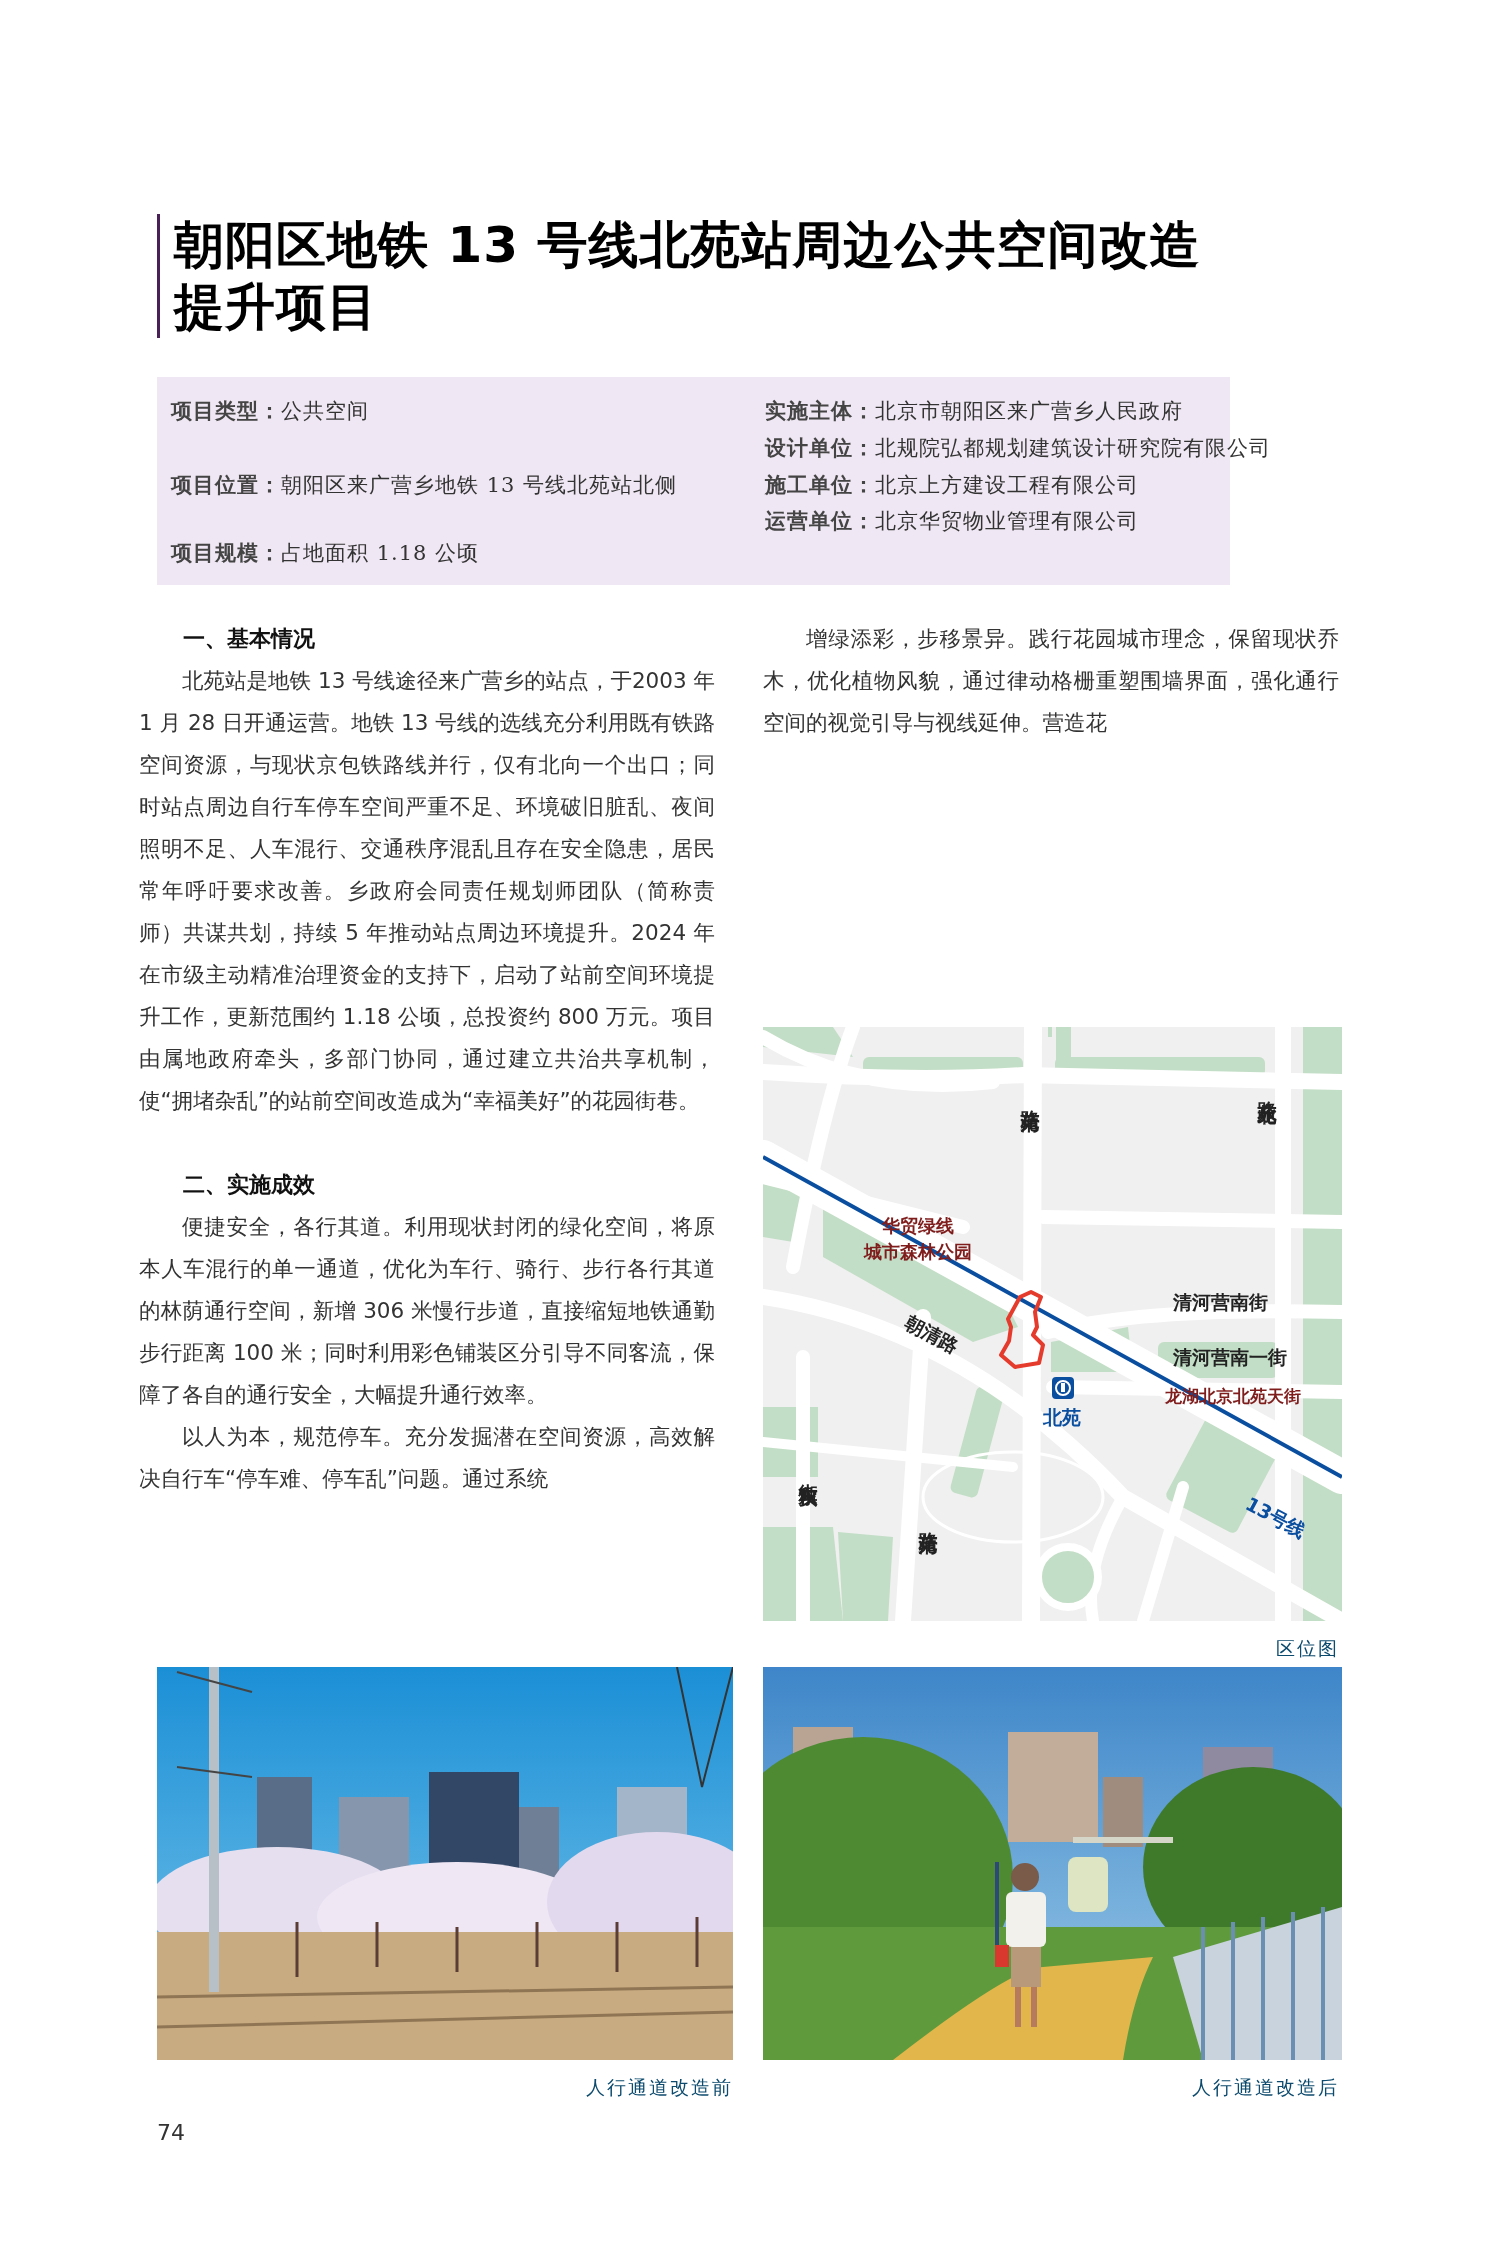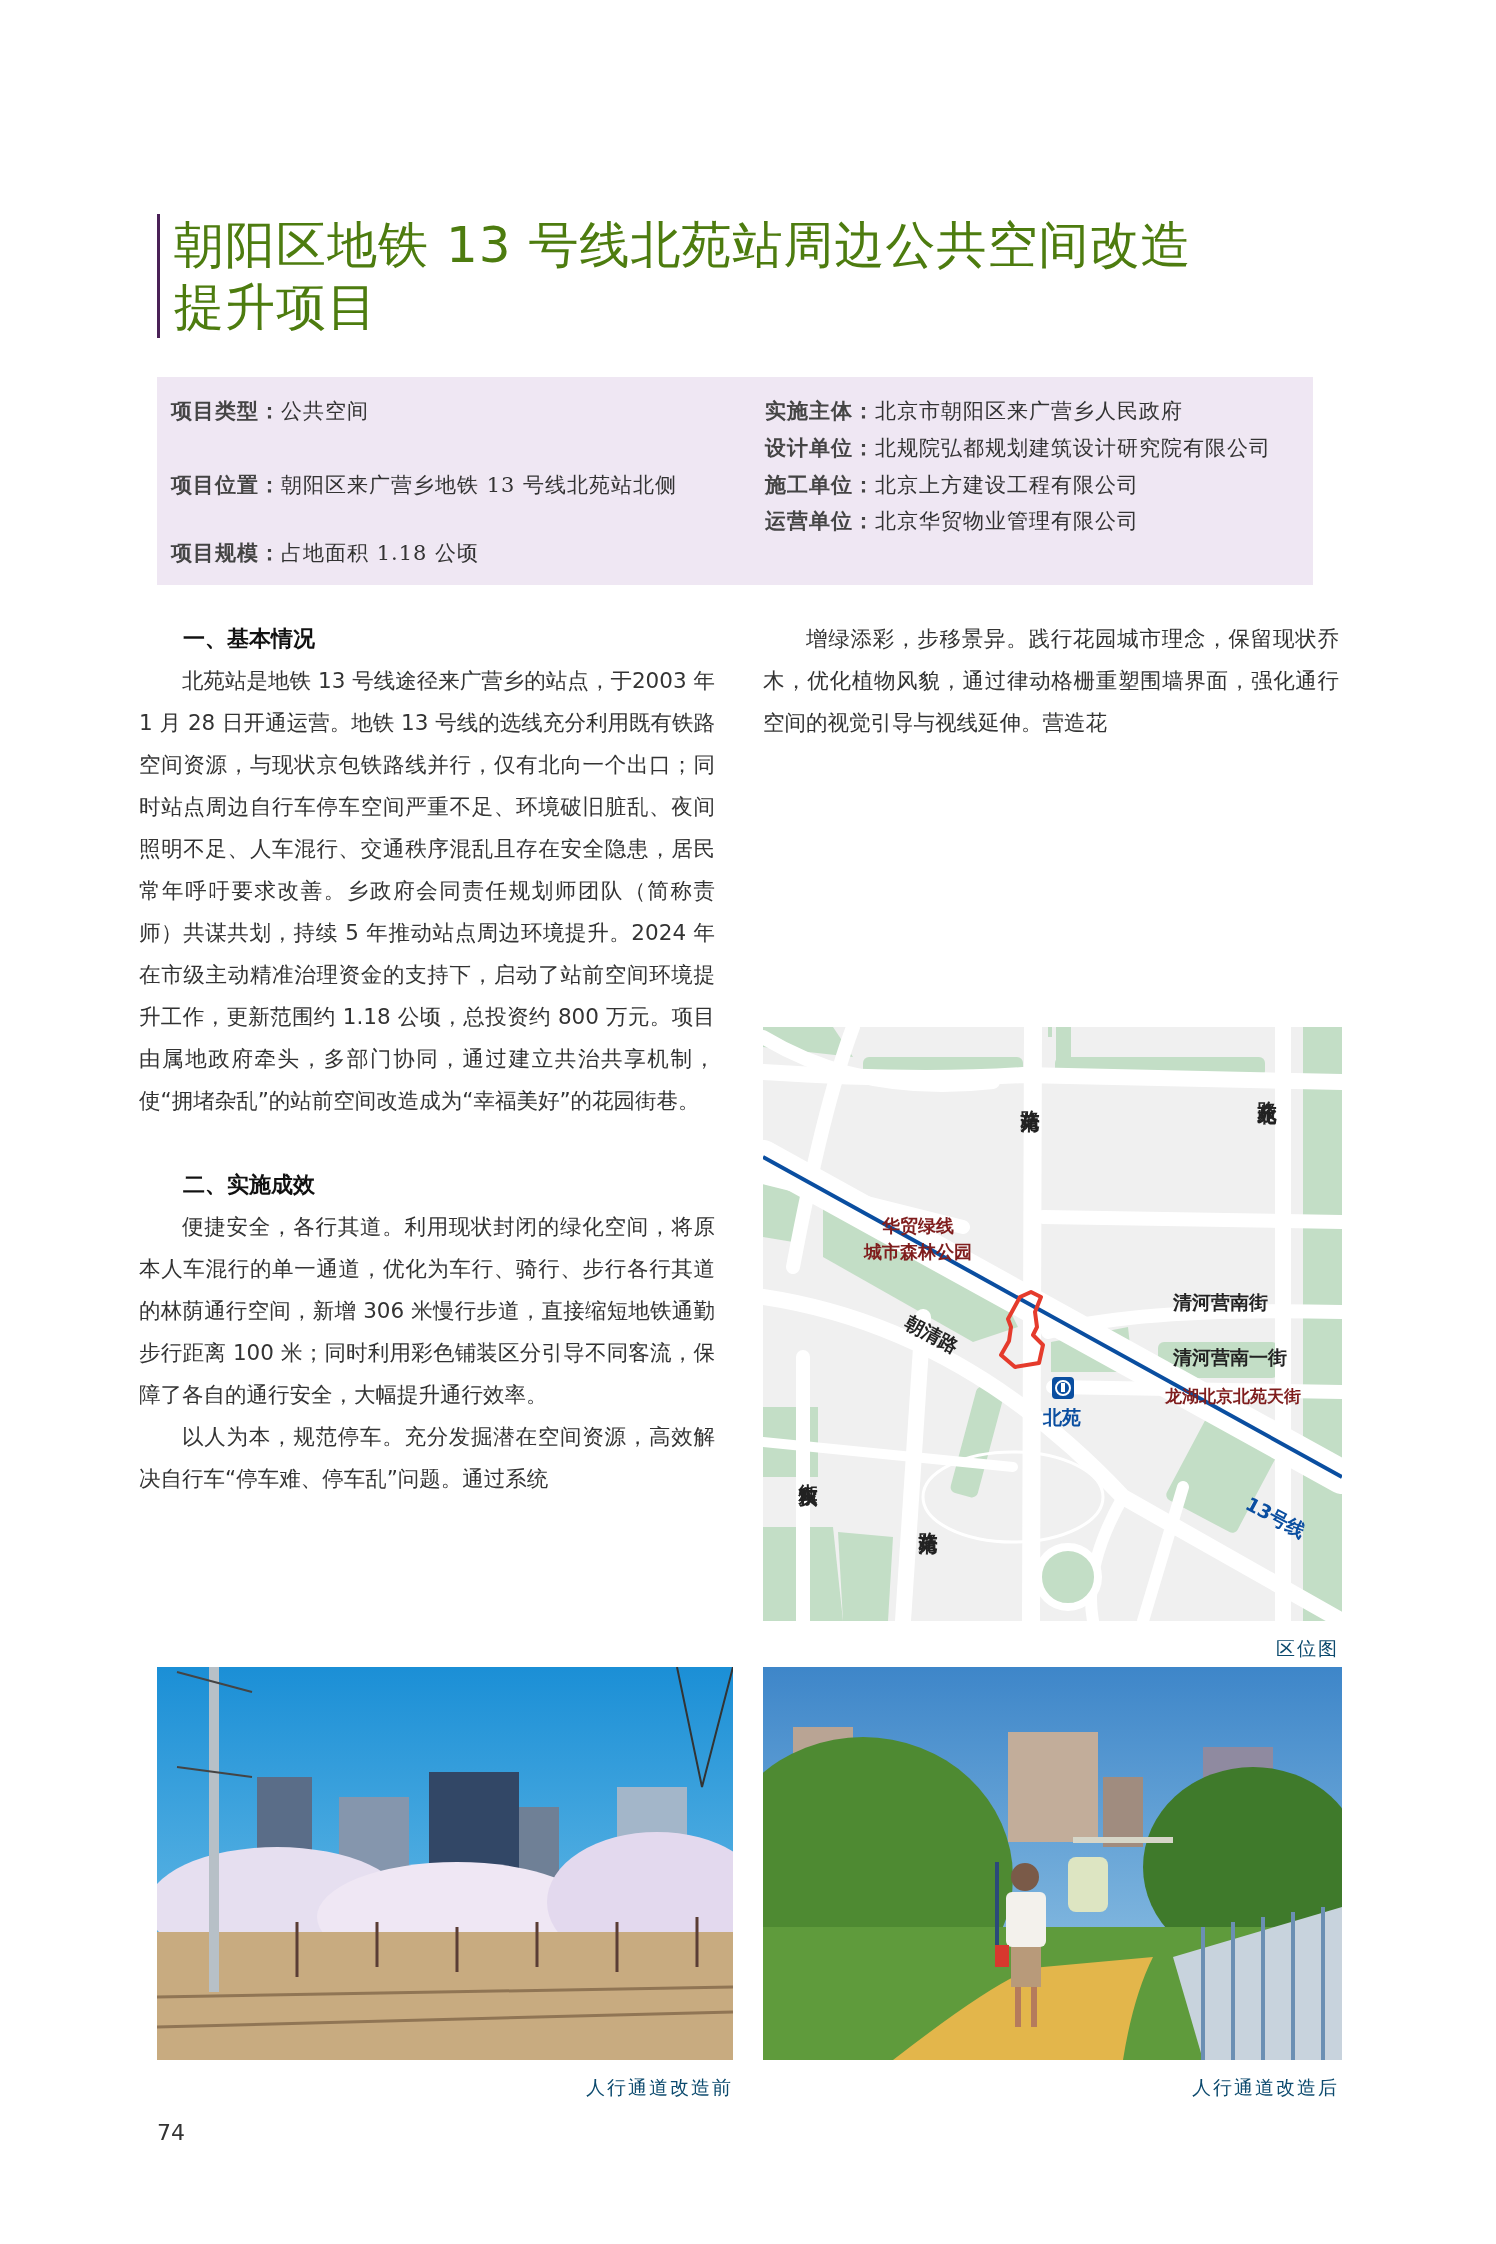--- a/index.html
+++ b/index.html
@@ -1,20 +1,20 @@
 <!DOCTYPE html>
 <html><head>
 <meta charset="utf-8">
 <style>
   html, body { margin:0; padding:0; background:#ffffff; }
   body { width:1496px; height:2244px; position:relative; overflow:hidden;
          font-family:"DejaVu Sans", "Liberation Sans", sans-serif; color:#2b2b2b; }
   .title-wrap { position:absolute; left:157px; top:214px; border-left:3px solid #4a2157; padding-left:14px; }
-  .title-line { font-family:"DejaVu Sans", sans-serif; font-weight:normal; font-size:50px; line-height:62px; color:#4d7c0f; letter-spacing:1px; white-space:nowrap; }
-  .info-box { position:absolute; left:157px; top:377px; width:1156px; height:208px; background:#efe7f3; }
+  .title-line { font-family:"DejaVu Sans", sans-serif; font-weight:bold; font-size:50px; line-height:62px; color:#000000; letter-spacing:1px; white-space:nowrap; }
+  .info-box { position:absolute; left:157px; top:377px; width:1073px; height:208px; background:#efe7f3; }
   .info-item { position:absolute; font-size:21px; color:#333; white-space:nowrap; font-family:"DejaVu Serif", serif; letter-spacing:1px; }
   .info-item .lbl { font-weight:bold; color:#444; }
   .col { position:absolute; width:576px; font-size:21.5px; line-height:42px; color:#333; text-align:justify; }
   .col p { margin:0; text-indent:2em; }
   .col h3 { margin:0; font-size:22px; line-height:42px; font-weight:bold; color:#111; padding-left:2em; }
   .col .noindent { text-indent:0; }
   .gap { height:42px; }
   .map { position:absolute; left:763px; top:1027px; width:579px; height:594px; background:#f0f0f0; overflow:hidden; }
   .map svg { position:absolute; left:0; top:0; }
   .map-label { position:absolute; font-size:19px; font-weight:bold; color:#222; white-space:nowrap; }

